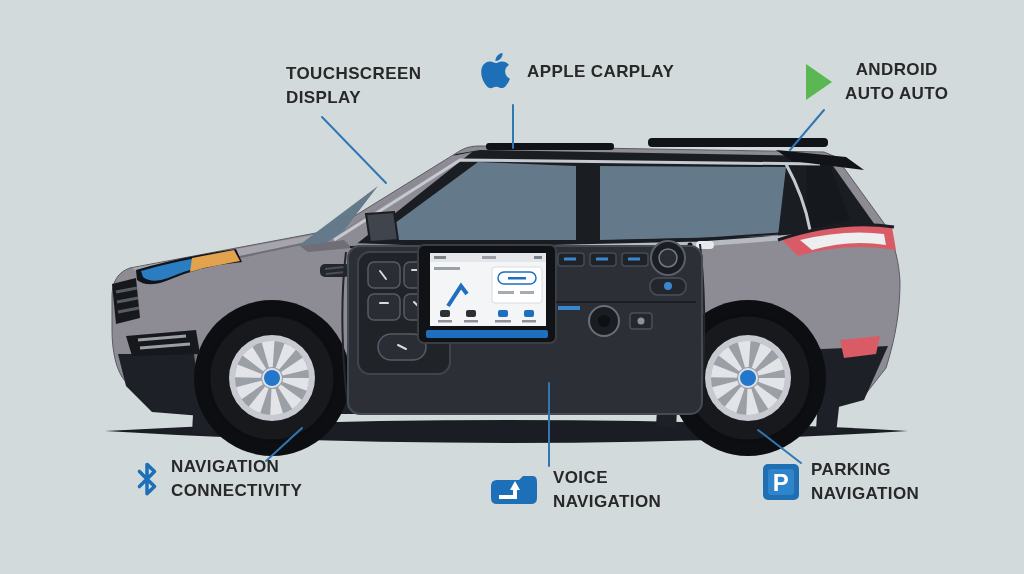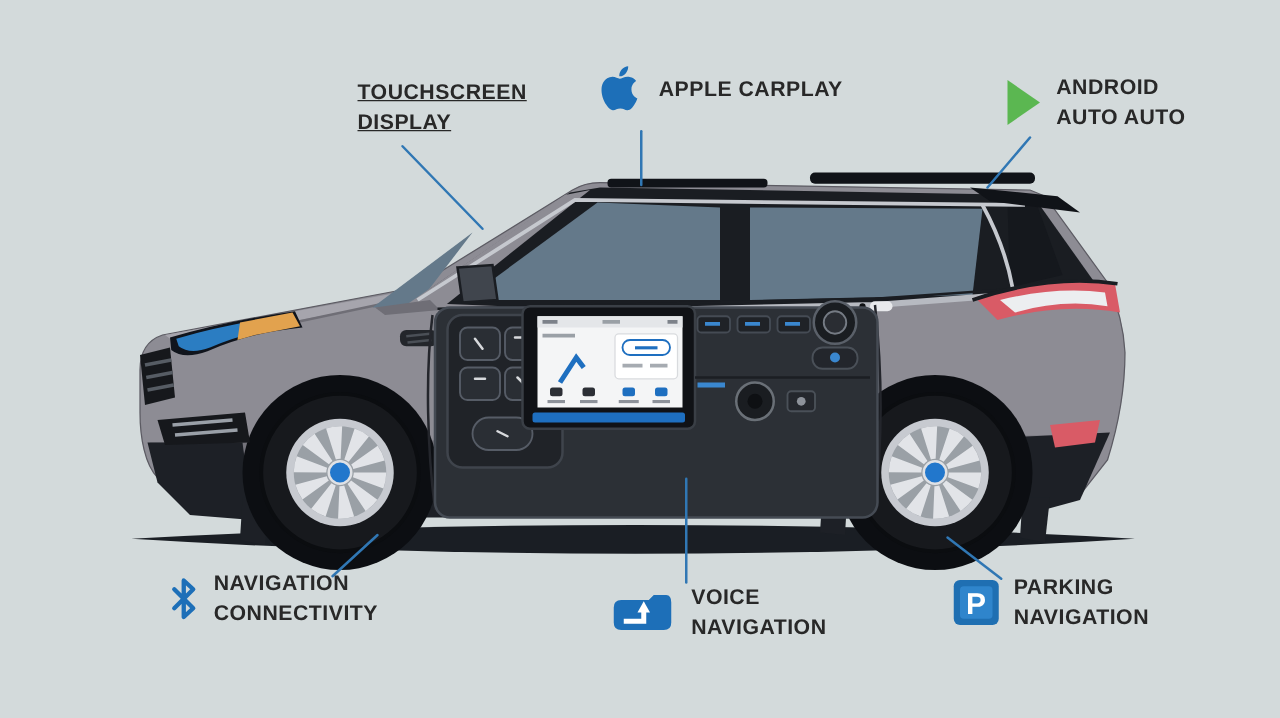--- a/index.html
+++ b/index.html
@@ -181,39 +181,39 @@
     <g stroke-width="2" stroke-linecap="round" stroke="#3077b4">
       <line x1="322" y1="117" x2="386" y2="183"></line>
       <line x1="513" y1="105" x2="513" y2="148"></line>
       <line x1="824" y1="110" x2="790" y2="150"></line>
       <line x1="302" y1="428" x2="266" y2="461"></line>
       <line x1="549" y1="383" x2="549" y2="466"></line>
       <line x1="758" y1="430" x2="801" y2="463"></line>
     </g>
   </svg>
 
-  <div class="callout" style="left:286px;top:62px;text-decoration:underline;">
+  <div class="callout" style="left:286px;top:62px;">
     <div class="txt">
       <span>TOUCHSCREEN</span>
       <span>DISPLAY</span>
     </div>
   </div>
 
   <div class="callout" style="left:480px;top:52px;">
     <span class="icon-wrap">
       <svg width="36" height="40" viewBox="0 0 22 24">
         <path d="M15.36 11.76c.03 3.26 2.86 4.34 2.89 4.35-.02.08-.45 1.55-1.49 3.07-.9 1.32-1.83 2.63-3.3 2.66-1.44.03-1.9-.85-3.55-.85-1.65 0-2.16.82-3.52.88-1.42.05-2.5-1.42-3.4-2.73C1.14 16.46-.25 11.5 1.64 8.25 2.58 6.63 4.26 5.61 6.08 5.58c1.39-.03 2.7.93 3.55.93.85 0 2.44-1.15 4.12-.98.7.03 2.67.28 3.93 2.13-.1.06-2.35 1.37-2.32 4.1zM12.64 3.8c.75-.91 1.26-2.17 1.12-3.43-1.08.04-2.39.72-3.17 1.63-.7.8-1.3 2.09-1.14 3.32 1.2.09 2.44-.61 3.19-1.52z" fill="#1d6fb8"></path>
       </svg>
     </span>
     <div class="txt">
       <span>APPLE CARPLAY</span>
     </div>
   </div>
 
-  <div class="callout" style="left:804px;top:58px;">
+  <div class="callout" style="left:804px;top:58px;text-align:center;">
     <span class="icon-wrap">
       <svg width="30" height="40" viewBox="0 0 30 40">
         <polygon points="2,2 28,20 2,38" fill="#5bb751"></polygon>
       </svg>
     </span>
     <div class="txt">
       <span>ANDROID</span>
       <span>AUTO AUTO</span>
     </div>
   </div>

